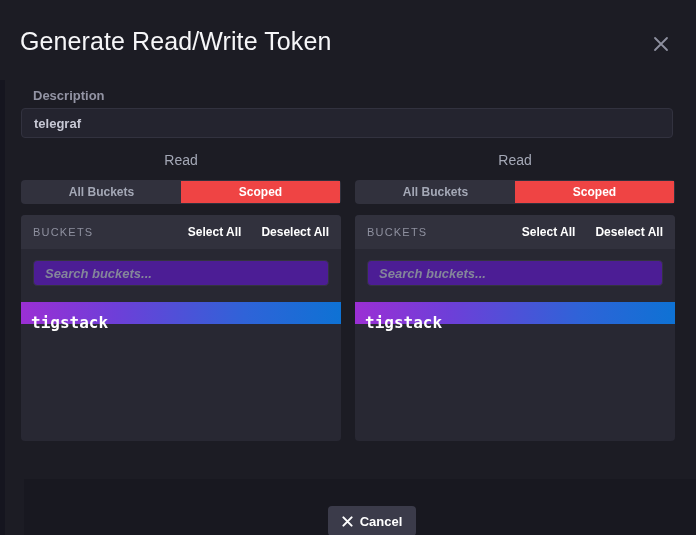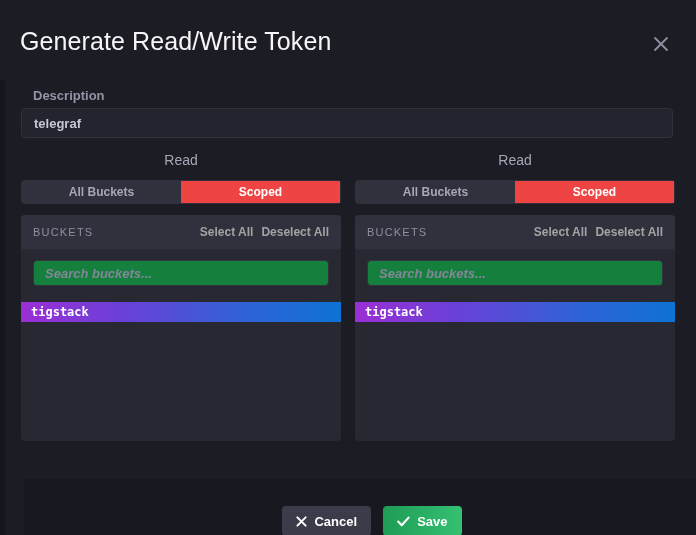--- a/index.html
+++ b/index.html
@@ -143,52 +143,52 @@
   .buckets-head-title {
     font-size: 11px;
     font-weight: 400;
     letter-spacing: 1.2px;
     color: #8e909f;
     flex: 1;
   }
   .head-link {
     font-size: 12px;
     font-weight: 700;
-    color: #a3a3a3;
-    margin-left: 8px;
+    color: #ffffff;
+    margin-left: 20px;
     cursor: pointer;
   }
   .bucket-search {
     display: block;
     margin: 11px auto 16px auto;
     width: 296px;
     height: 26px;
-    background: #15803d;
+    background: #4c1d95;
     border: 1px solid #34343f;
     border-radius: 4px;
     color: #c7c8d4;
     font-family: "Liberation Sans", sans-serif;
     font-size: 13px;
     padding: 0 11px;
     outline: none;
   }
   .bucket-search::placeholder {
     color: #84869a;
     font-style: italic;
     font-weight: 700;
   }
   .bucket-list {
     margin-top: 11px;
   }
   .bucket-item {
     height: 20px;
     line-height: 20px;
-    padding: 0 10px;
+    padding: 11px 10px;
     font-family: "DejaVu Sans Mono", monospace;
-    font-size: 12px;
+    font-size: 16px;
     font-weight: 700;
     color: #ffffff;
     cursor: pointer;
     background: linear-gradient(90deg, #9b2fd4 0%, #6d3fd8 30%, #2f63d8 70%, #0e72d4 100%);
   }
 
   
   .footer {
     position: absolute;
     left: 0; bottom: 0;
@@ -283,23 +283,15 @@
   <div class="footer">
     <button class="btn btn-cancel">
       <span>
         <svg width="11" height="11" viewBox="0 0 11 11">
           <path d="M1.4 1.4 L9.6 9.6 M9.6 1.4 L1.4 9.6" stroke="#ffffff" stroke-width="2" stroke-linecap="round" fill="none"></path>
         </svg>
       </span>
       <span>Cancel</span>
     </button>
 
-    <button class="btn btn-save">
-      <span>
-        <svg width="13" height="11" viewBox="0 0 13 11">
-          <path d="M1.2 5.6 L4.7 9.2 L11.6 1.6" stroke="#ffffff" stroke-width="2.1" stroke-linecap="round" stroke-linejoin="round" fill="none"></path>
-        </svg>
-      </span>
-      <span>Save</span>
-    </button>
   </div>
 
 </div>
 
 </body></html>

